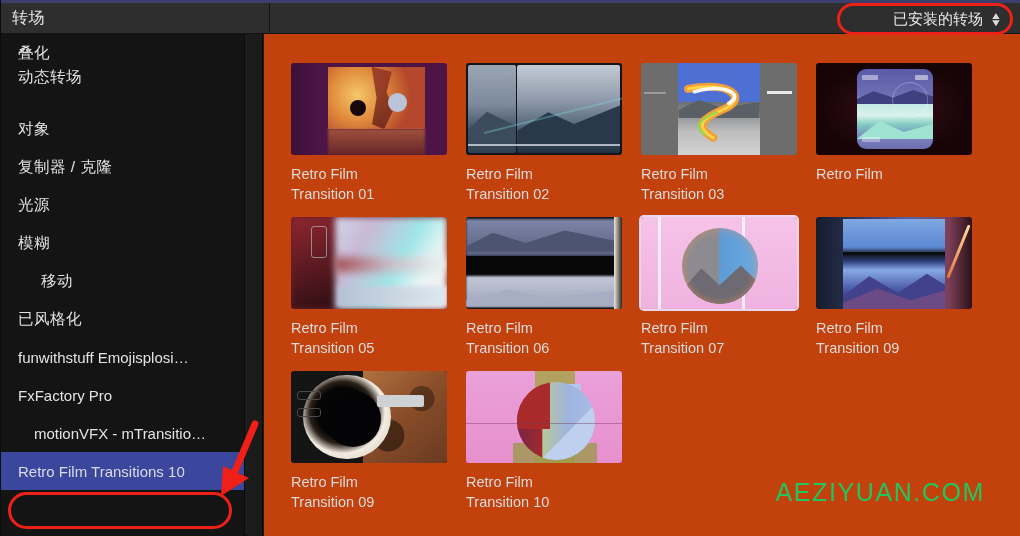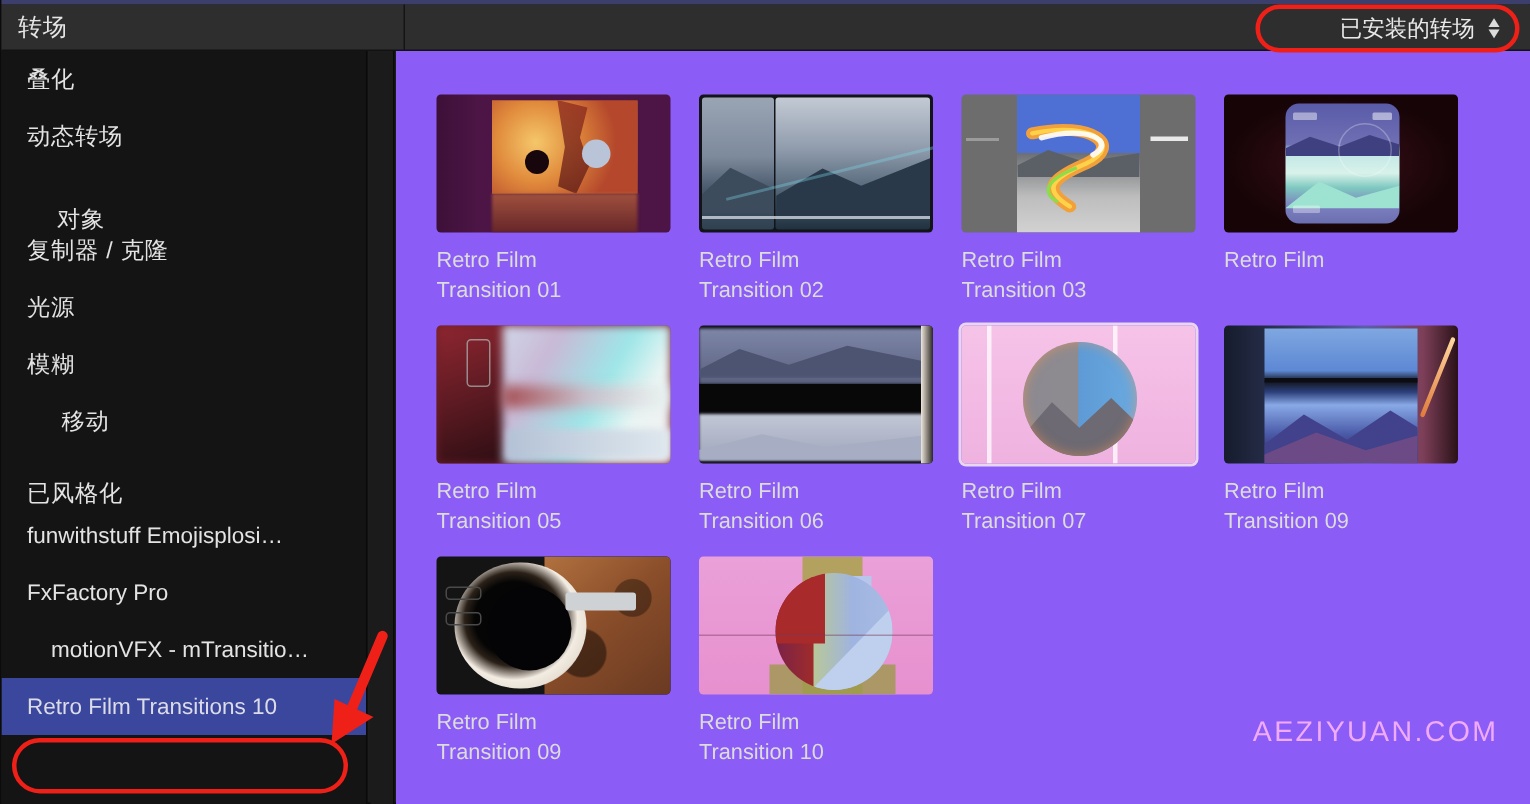--- a/index.html
+++ b/index.html
@@ -75,21 +75,21 @@
     border-right: 1px solid #0a0a0a;
   }
   #sidebar-scroll-thumb {
     position: absolute; left: 250px; top: 140px; width: 8px; height: 388px;
     background: #6a6a6a; border-radius: 4px;
   }
   
   #content {
     position: absolute; left: 263px; top: 34px;
     width: 756px; height: 502px;
-    background: #8b5cf6;
+    background: #c2410c;
     overflow: hidden;
   }
   .cell { position: absolute; width: 156px; }
   .thumb {
     position: relative;
     width: 156px; height: 92px;
     border-radius: 3px;
     overflow: hidden;
     background: #161616;
     cursor: default;
@@ -231,22 +231,22 @@
     border: 3px solid #ee2018; border-radius: 16px;
     pointer-events: none;
   }
   #ann-oval-sidebar {
     position: absolute; left: 7px; top: 492px; width: 224px; height: 37px;
     border: 3px solid #ee2018; border-radius: 19px;
     pointer-events: none;
   }
   #ann-arrow { position: absolute; left: 196px; top: 418px; width: 70px; height: 86px; pointer-events: none; }
   #watermark {
-    position: absolute; right: 20px; top: 478px;
-    font-size: 19px; letter-spacing: 1.6px; color: #f0abfc;
+    position: absolute; right: 34px; top: 478px;
+    font-size: 25px; letter-spacing: 1.6px; color: #22c55e;
     user-select: none;
   }
 </style>
 </head>
 <body>
 
 <div id="app">
 
   <div id="top-accent"></div>
 
@@ -260,39 +260,39 @@
         <span>▲</span>
           <span>▼</span>
       </span>
     </div>
   </div>
 
   <div id="sidebar">
       <div class="side-item zh" style="top: 0px;">
         <span>叠化</span>
       </div>
-      <div class="side-item zh" style="top: 38px; text-align: right;">
+      <div class="side-item zh" style="top: 24px; text-align: right;">
         <span>动态转场</span>
       </div>
-      <div class="side-item zh" style="top: 93px; margin-left: 20px;">
+      <div class="side-item zh" style="top: 76px;">
         <span>对象</span>
       </div>
       <div class="side-item zh" style="top: 114px;">
         <span>复制器 / 克隆</span>
       </div>
       <div class="side-item zh" style="top: 152px;">
         <span>光源</span>
       </div>
       <div class="side-item zh" style="top: 190px;">
         <span>模糊</span>
       </div>
       <div class="side-item zh" style="top: 228px; padding-left: 40px;">
         <span>移动</span>
       </div>
-      <div class="side-item zh" style="top: 276px;">
+      <div class="side-item zh" style="top: 266px;">
         <span>已风格化</span>
       </div>
       <div class="side-item" style="top: 342px;">
         <span>FxFactory Pro</span>
       </div>
       <div class="side-item" style="top: 304px;">
         <span>funwithstuff Emojisplosi…</span>
       </div>
       <div class="side-item" style="top: 380px; margin-left: 16px;">
         <span>motionVFX - mTransitio…</span>

